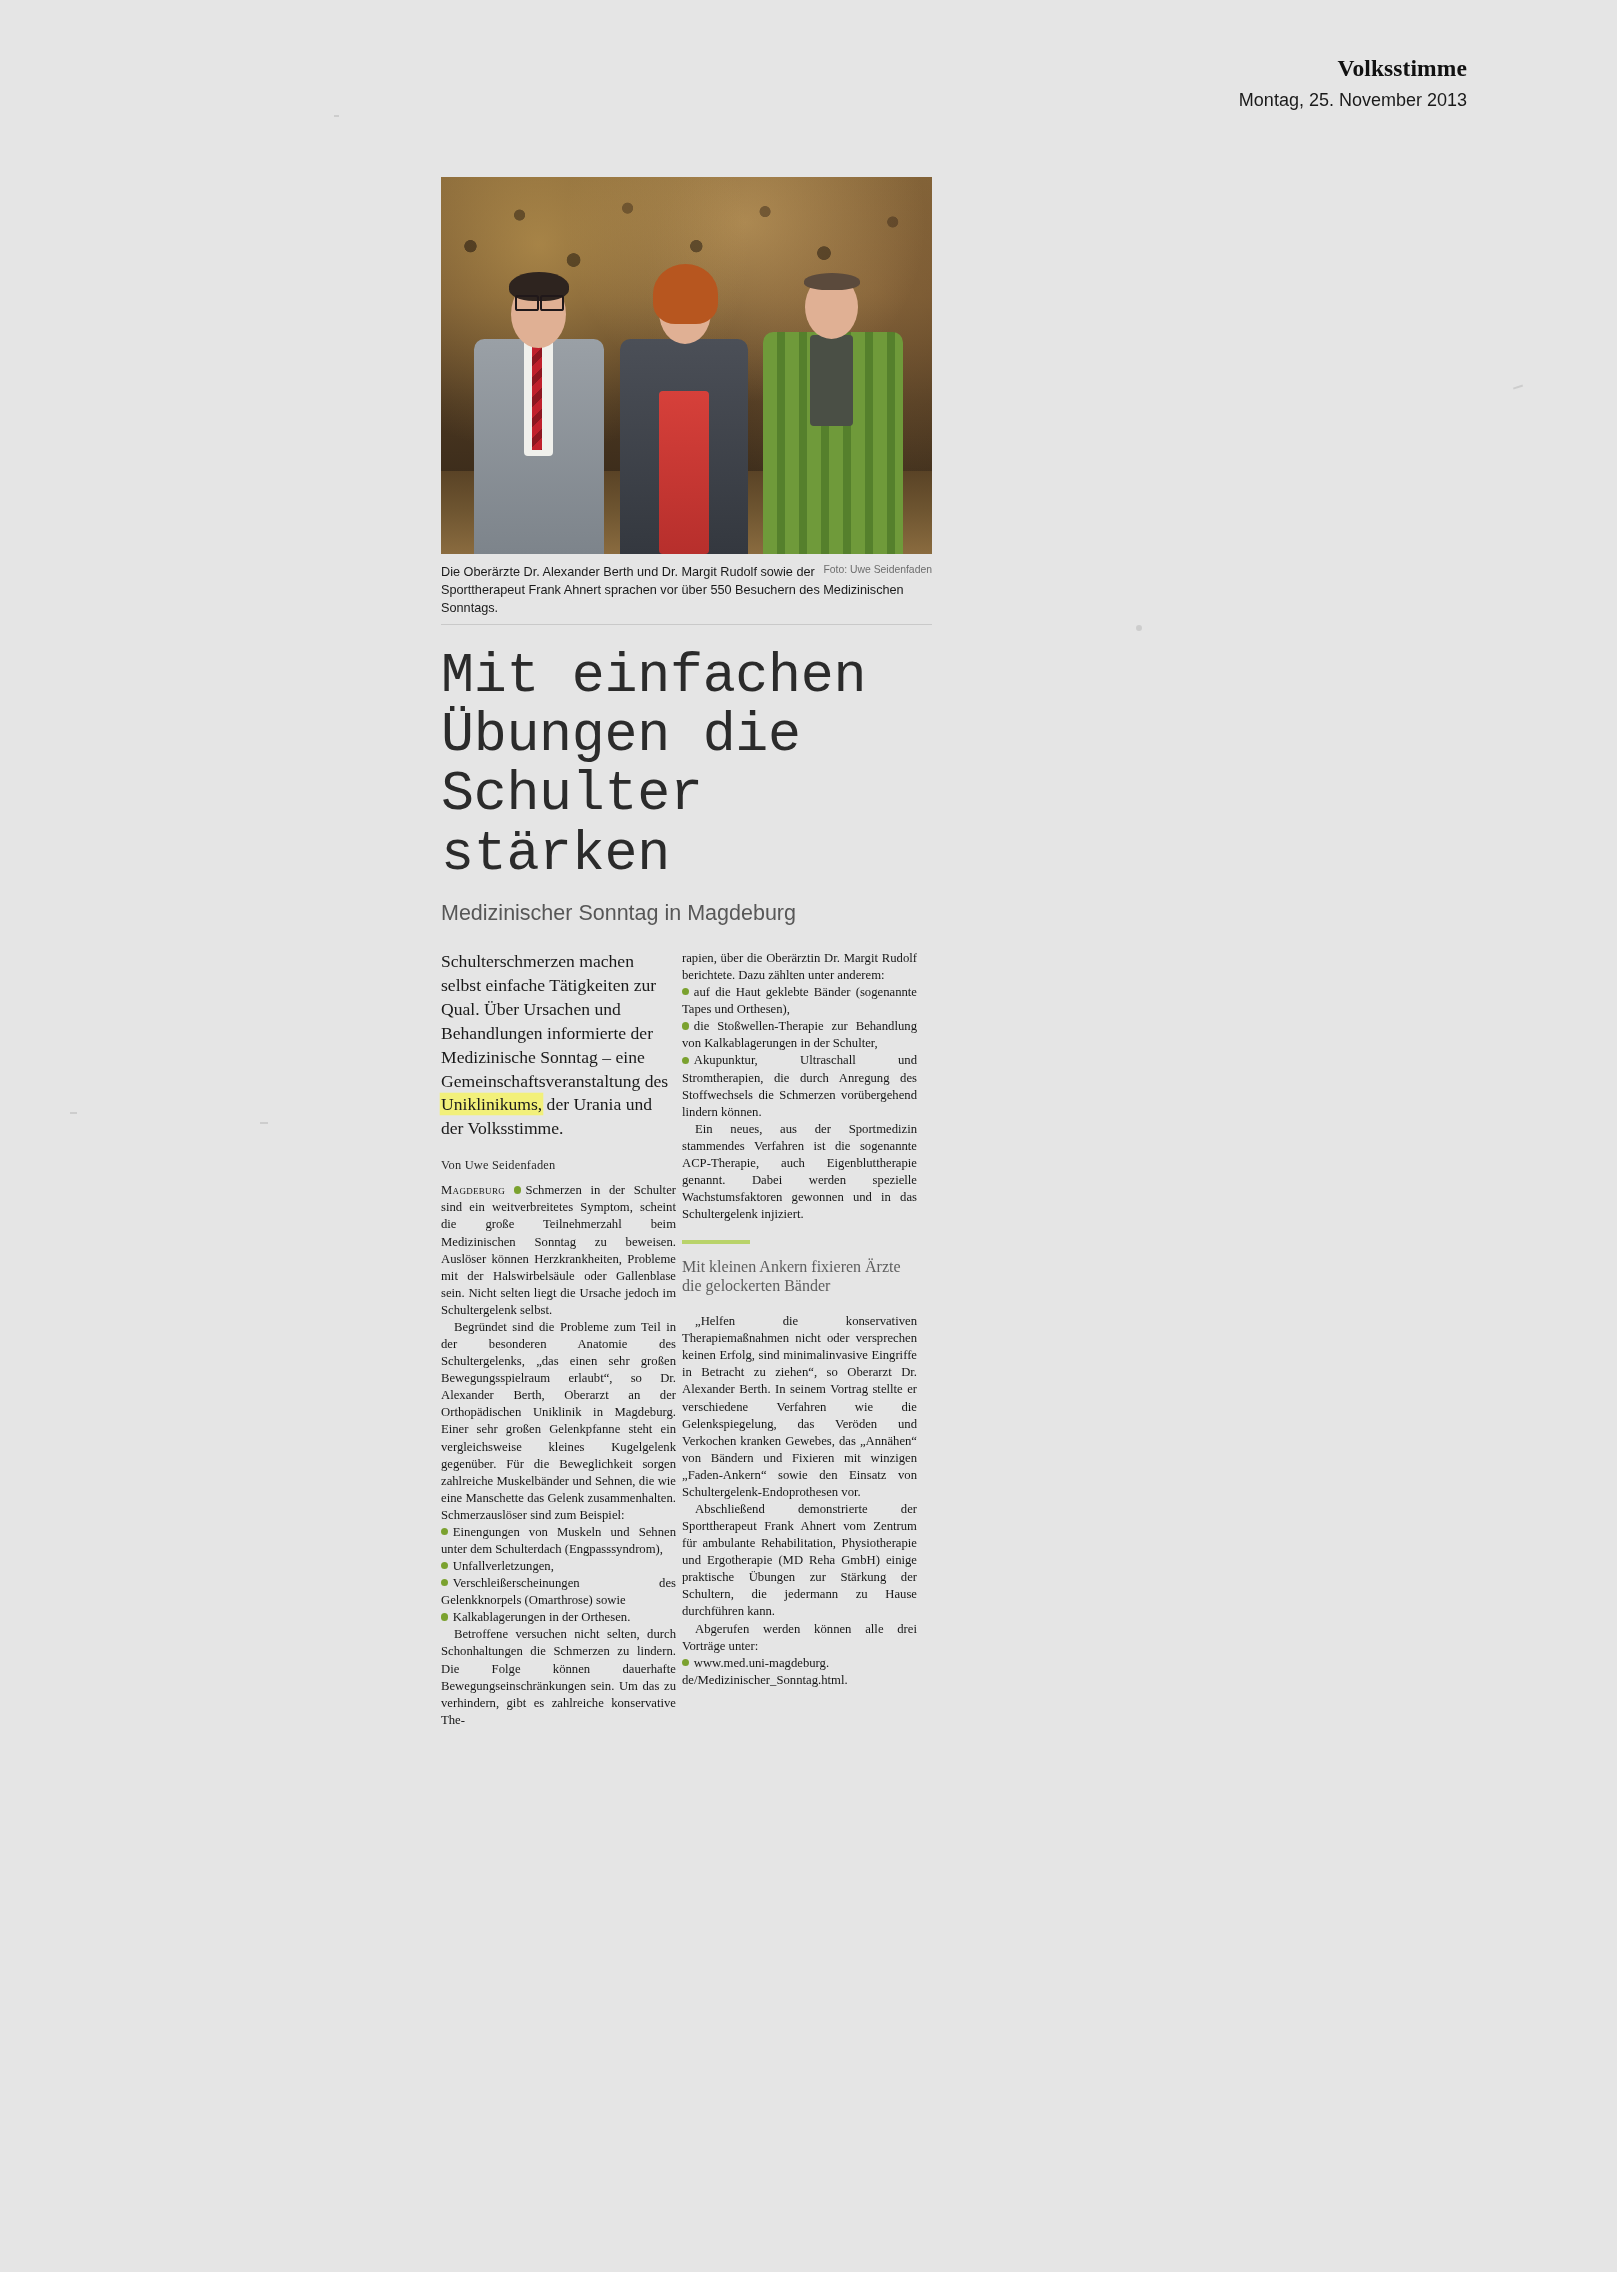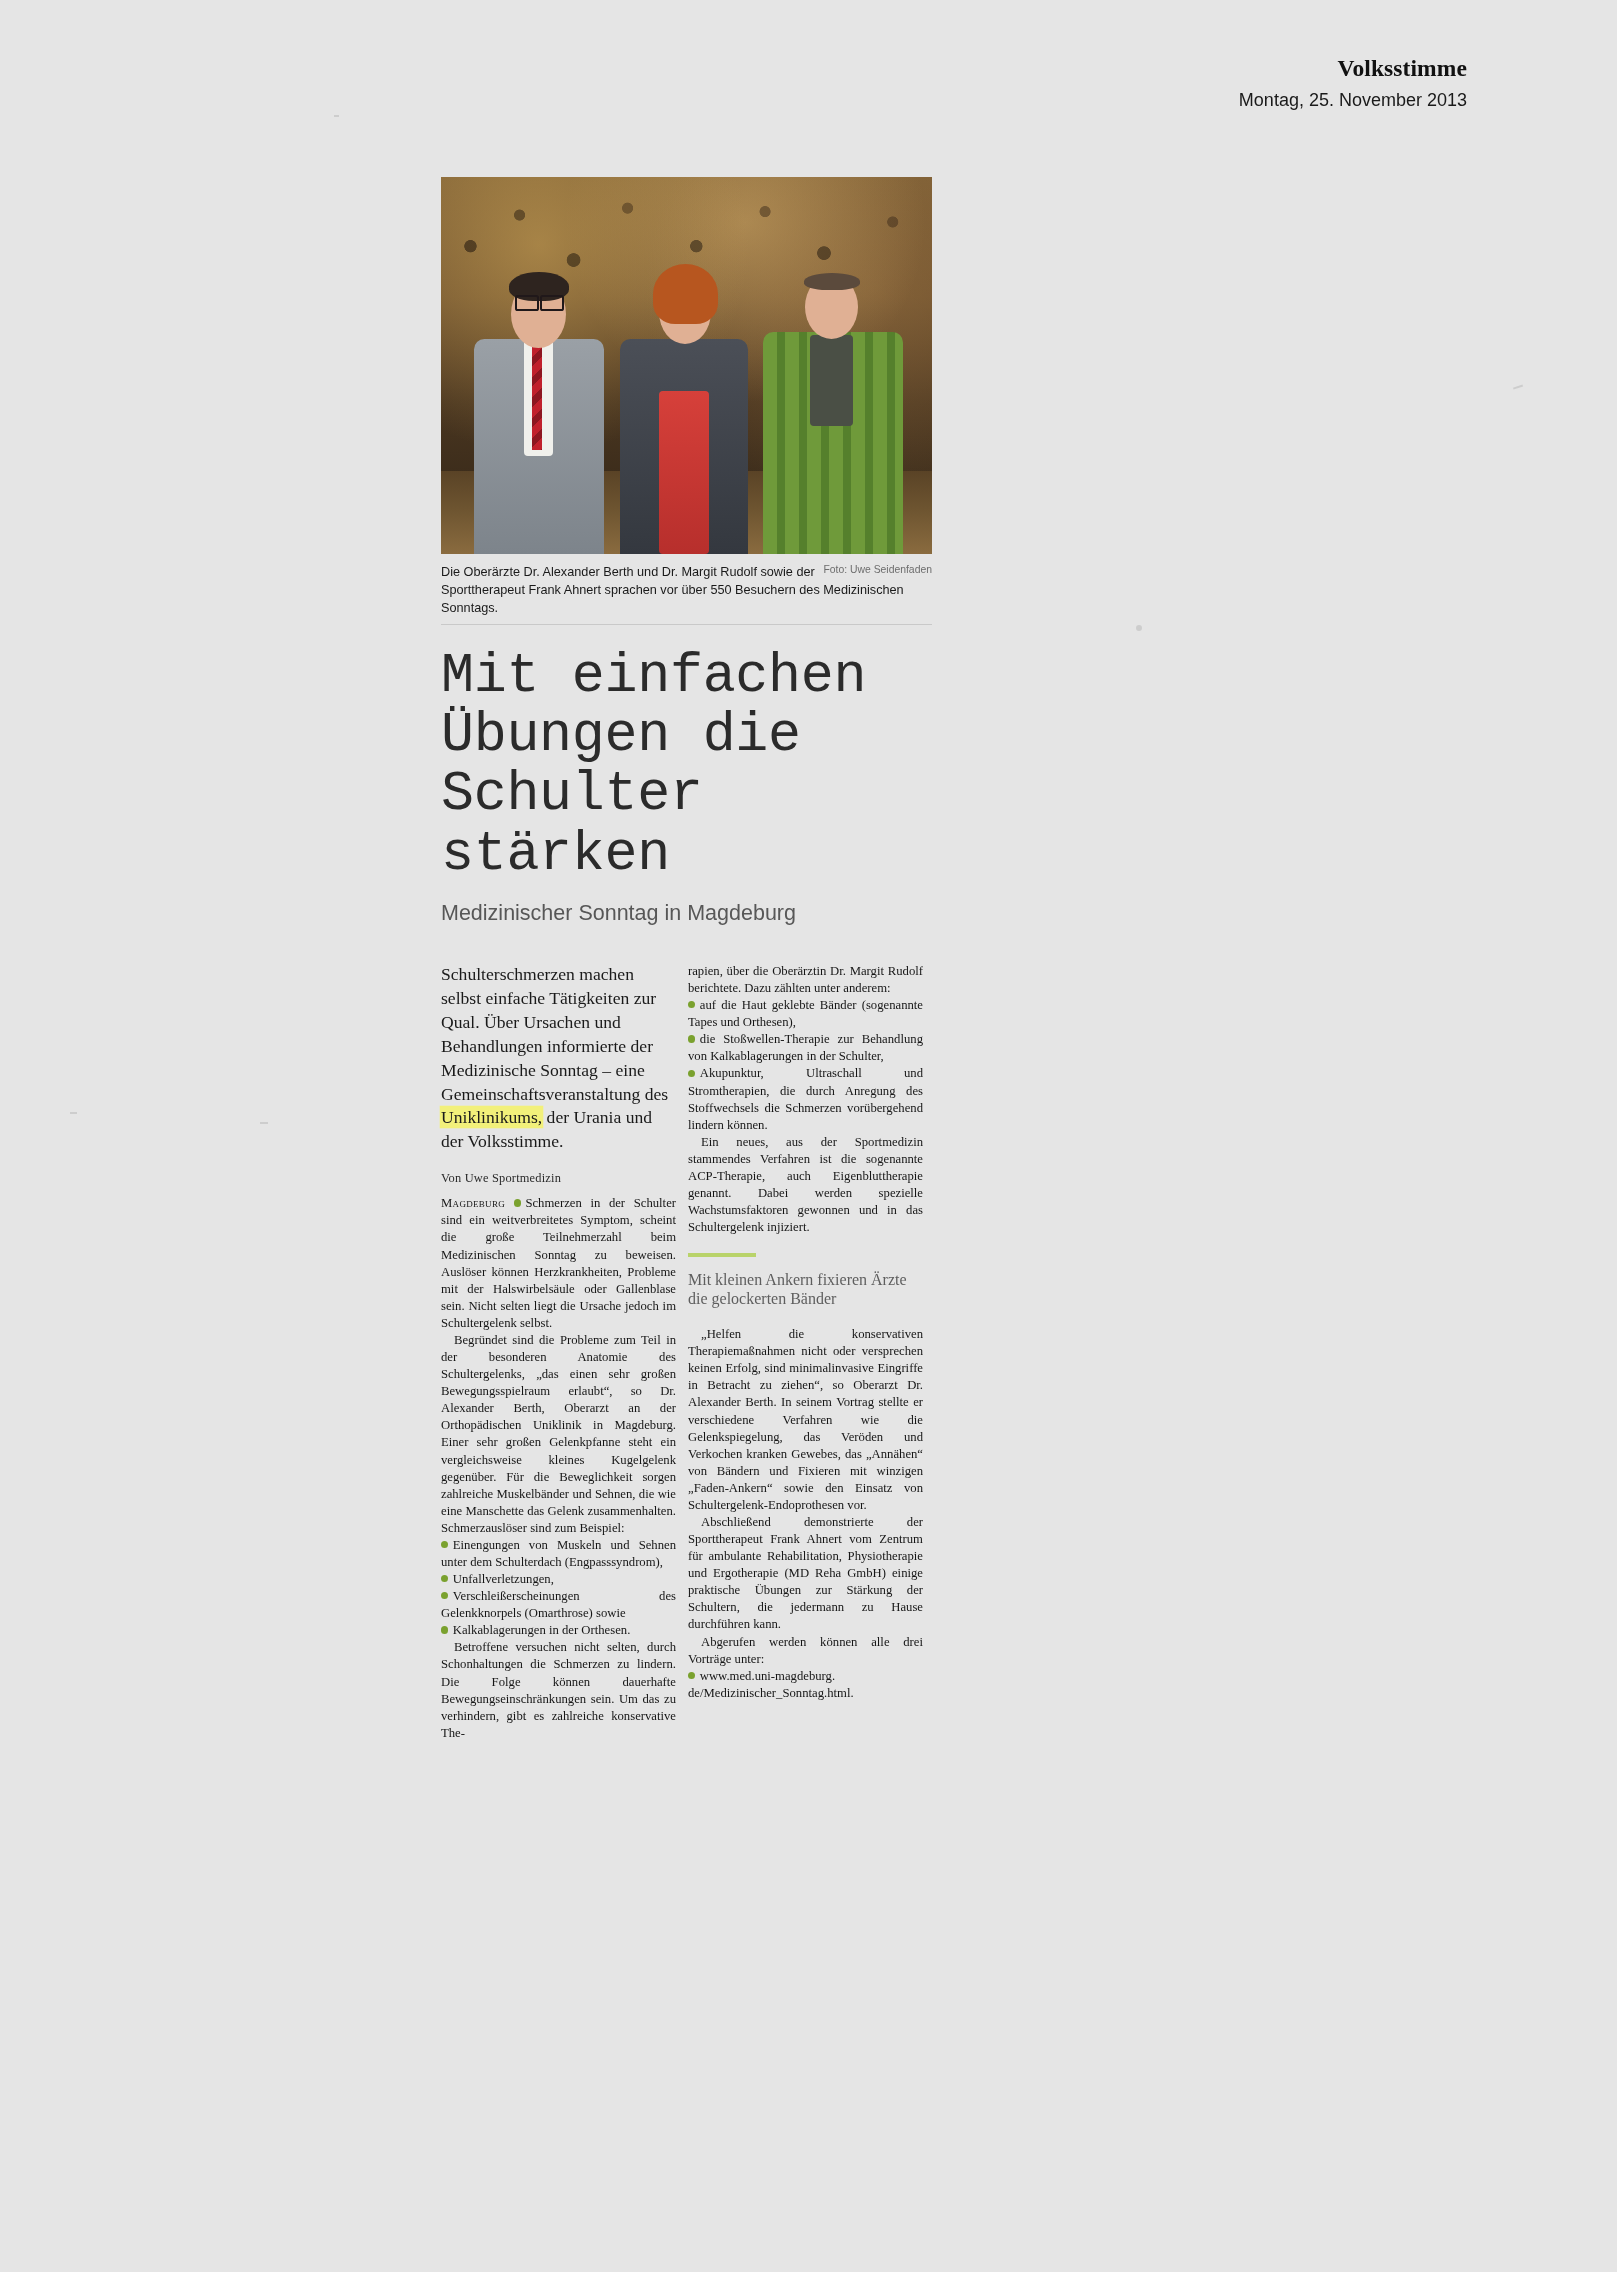--- a/index.html
+++ b/index.html
@@ -151,23 +151,23 @@
 
   .subhead {
     margin-top: 17px;
     font-family: "Liberation Sans", sans-serif;
     font-size: 21.5px;
     color: #575757;
     line-height: 1.2;
   }
 
   .cols {
-    margin-top: 36px;
+    margin-top: 23px;
     display: flex;
-    gap: 12px;
+    gap: 6px;
     width: 491px;
   }
   .col {
     width: 235px;
   }
 
   .lead {
     font-family: "Liberation Serif", serif;
     font-size: 17.6px;
     line-height: 1.36;
@@ -307,21 +307,21 @@
 
     <div class="subhead">Medizinischer Sonntag in Magdeburg</div>
 
     <div class="cols">
 
       <div class="col">
         <div class="lead">
           <span>Schulterschmerzen machen selbst einfache Tätigkeiten zur Qual. Über Ursachen und Behandlungen informierte der Medizinische Sonntag – eine Gemeinschaftsveranstaltung des </span><span class="hl">Uniklinikums,</span><span> der Urania und der Volksstimme.</span>
         </div>
 
-        <div class="byline">Von Uwe Sportmedizin</div>
+        <div class="byline">Von Uwe Seidenfaden</div>
 
         <div class="spacer-sm"></div>
 
         <p class="body"><span class="dateline">Magdeburg</span> <span class="dot"></span><span>Schmerzen in der Schulter sind ein weitverbreitetes Symptom, scheint die große Teilnehmerzahl beim Medizinischen Sonntag zu beweisen. Auslöser können Herzkrankheiten, Probleme mit der Halswirbelsäule oder Gallenblase sein. Nicht selten liegt die Ursache jedoch im Schultergelenk selbst.</span></p>
 
         <p class="body indent">Begründet sind die Probleme zum Teil in der besonderen Anatomie des Schultergelenks, „das einen sehr großen Bewegungsspielraum erlaubt“, so Dr. Alexander Berth, Oberarzt an der Orthopädischen Uniklinik in Magdeburg. Einer sehr großen Gelenkpfanne steht ein vergleichsweise kleines Kugelgelenk gegenüber. Für die Beweglichkeit sorgen zahlreiche Muskelbänder und Sehnen, die wie eine Manschette das Gelenk zusammenhalten. Schmerzauslöser sind zum Beispiel:</p>
 
         <p class="bullet-line"><span class="dot"></span><span>Einengungen von Muskeln und Sehnen unter dem Schulterdach (Engpasssyndrom),</span></p>
         <p class="bullet-line"><span class="dot"></span><span>Unfallverletzungen,</span></p>
         <p class="bullet-line"><span class="dot"></span><span>Verschleißerscheinungen des Gelenkknorpels (Omarthrose) sowie</span></p>

